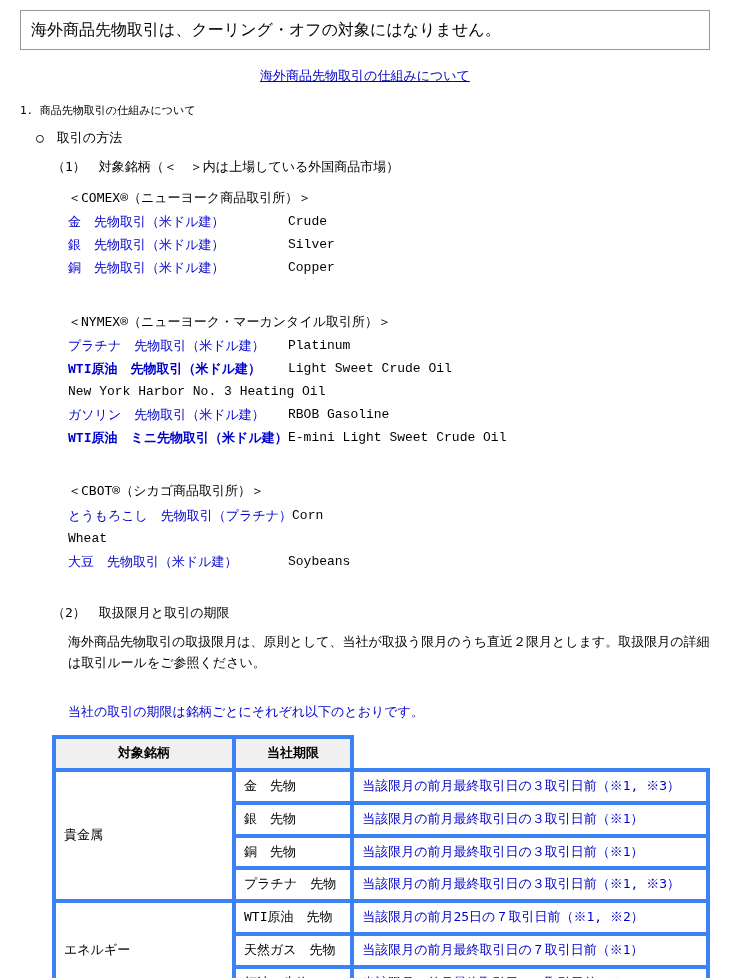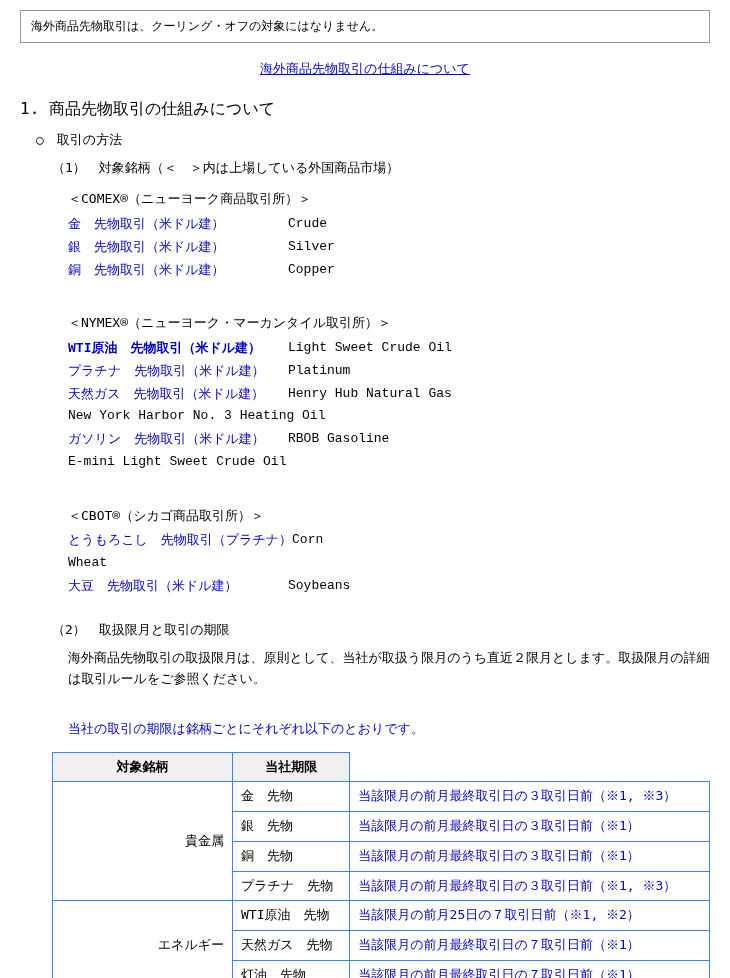--- a/index.html
+++ b/index.html
@@ -10,36 +10,36 @@
       background: #fff;
       width: 730px;
       padding: 10px 20px;
       line-height: 1.6;
     }
     .top-box {
       border: 1px solid #999;
       padding: 6px 10px;
       margin-bottom: 16px;
       color: #000;
-      font-size: 12px;
+      font-size: 16px;
     }
     .top-box a, a {
       color: #0000cc;
       text-decoration: underline;
     }
     .section-link {
       margin-bottom: 16px;
       text-align: center;
     }
     .section-title {
       margin-bottom: 8px;
-      font-size: 16px;
+      font-size: 11px;
     }
     .indent1 { padding-left: 16px; }
-    .indent2 { padding-left: 32px; }
+    .indent2 { padding-left: 32px; margin-top: 8px; }
     .indent3 { padding-left: 48px; }
     .blue-link {
       color: #0000cc;
     }
     .row-item {
       display: flex;
       align-items: flex-start;
       margin-bottom: 2px;
     }
     .label-col {
@@ -64,30 +64,30 @@
       color: #0000cc;
       margin-bottom: 12px;
     }
     table {
       border-collapse: collapse;
       width: 100%;
       margin-top: 8px;
       font-size: 13px;
     }
     table th, table td {
-      border: 1px solid #3b82f6;
+      border: 4px solid #3b82f6;
       padding: 4px 8px;
       vertical-align: middle;
     }
     table th {
       background: #f0f0f0;
       text-align: center;
     }
     .category-cell {
-      text-align: right;
+      text-align: left;
       background: #fff;
     }
     .td-blue {
       color: #0000cc;
     }
   </style>
 </head>
 <body>
 
 
@@ -127,39 +127,36 @@
     <span class="value-col">Copper</span>
   </div>
 </div>
 
 <br>
 
 
 <div class="indent3 exchange-header">＜NYMEX®（ニューヨーク・マーカンタイル取引所）＞</div>
 <div class="indent3">
   <div class="row-item">
+    <span class="label-col blue-link">プラチナ　先物取引（米ドル建）</span>
+    <span class="value-col">Platinum</span>
+  </div>
+  <div class="row-item">
     <span class="label-col blue-link bold-label">WTI原油　先物取引（米ドル建）</span>
     <span class="value-col">Light Sweet Crude Oil</span>
   </div>
   <div class="row-item">
-    <span class="label-col blue-link">プラチナ　先物取引（米ドル建）</span>
-    <span class="value-col">Platinum</span>
-  </div>
-  <div class="row-item">
-    <span class="label-col blue-link">天然ガス　先物取引（米ドル建）</span>
-    <span class="value-col">Henry Hub Natural Gas</span>
-  </div>
-  <div class="row-item">
     <span class="value-col">New York Harbor No. 3 Heating Oil</span>
   </div>
   <div class="row-item">
     <span class="label-col blue-link">ガソリン　先物取引（米ドル建）</span>
     <span class="value-col">RBOB Gasoline</span>
   </div>
   <div class="row-item">
+    <span class="label-col blue-link bold-label">WTI原油　ミニ先物取引（米ドル建）</span>
     <span class="value-col">E-mini Light Sweet Crude Oil</span>
   </div>
 </div>
 
 <br>
 
 
 <div class="indent3 exchange-header">＜CBOT®（シカゴ商品取引所）＞</div>
 <div class="indent3">
   <div class="row-item">

